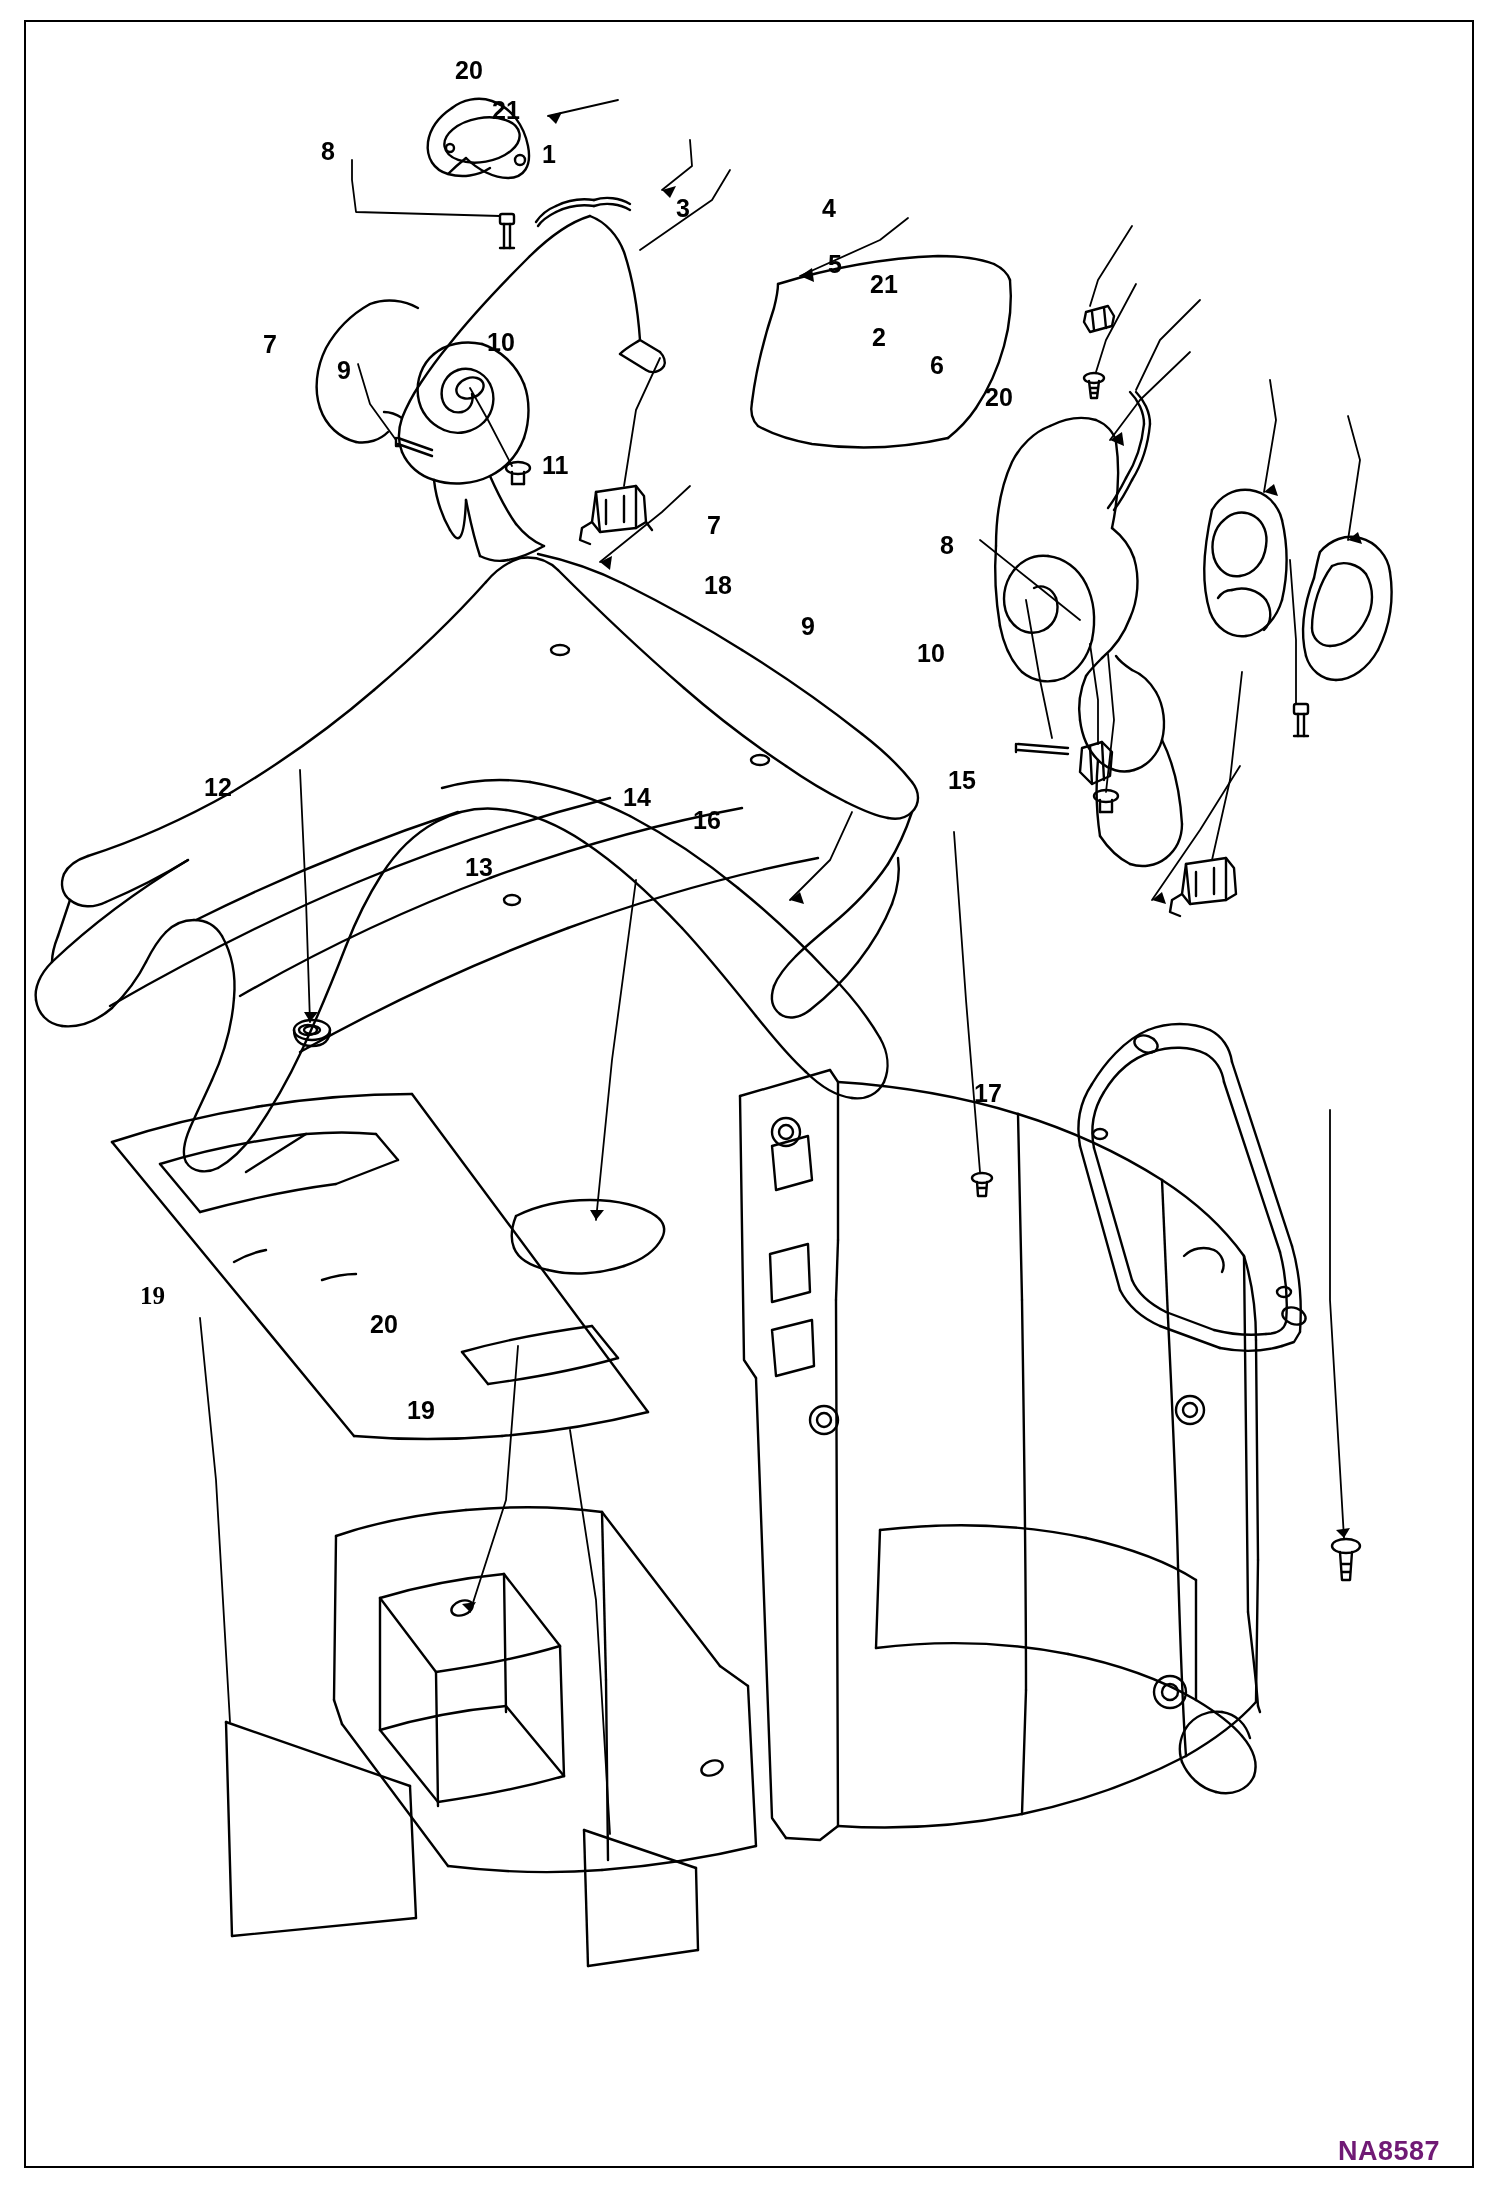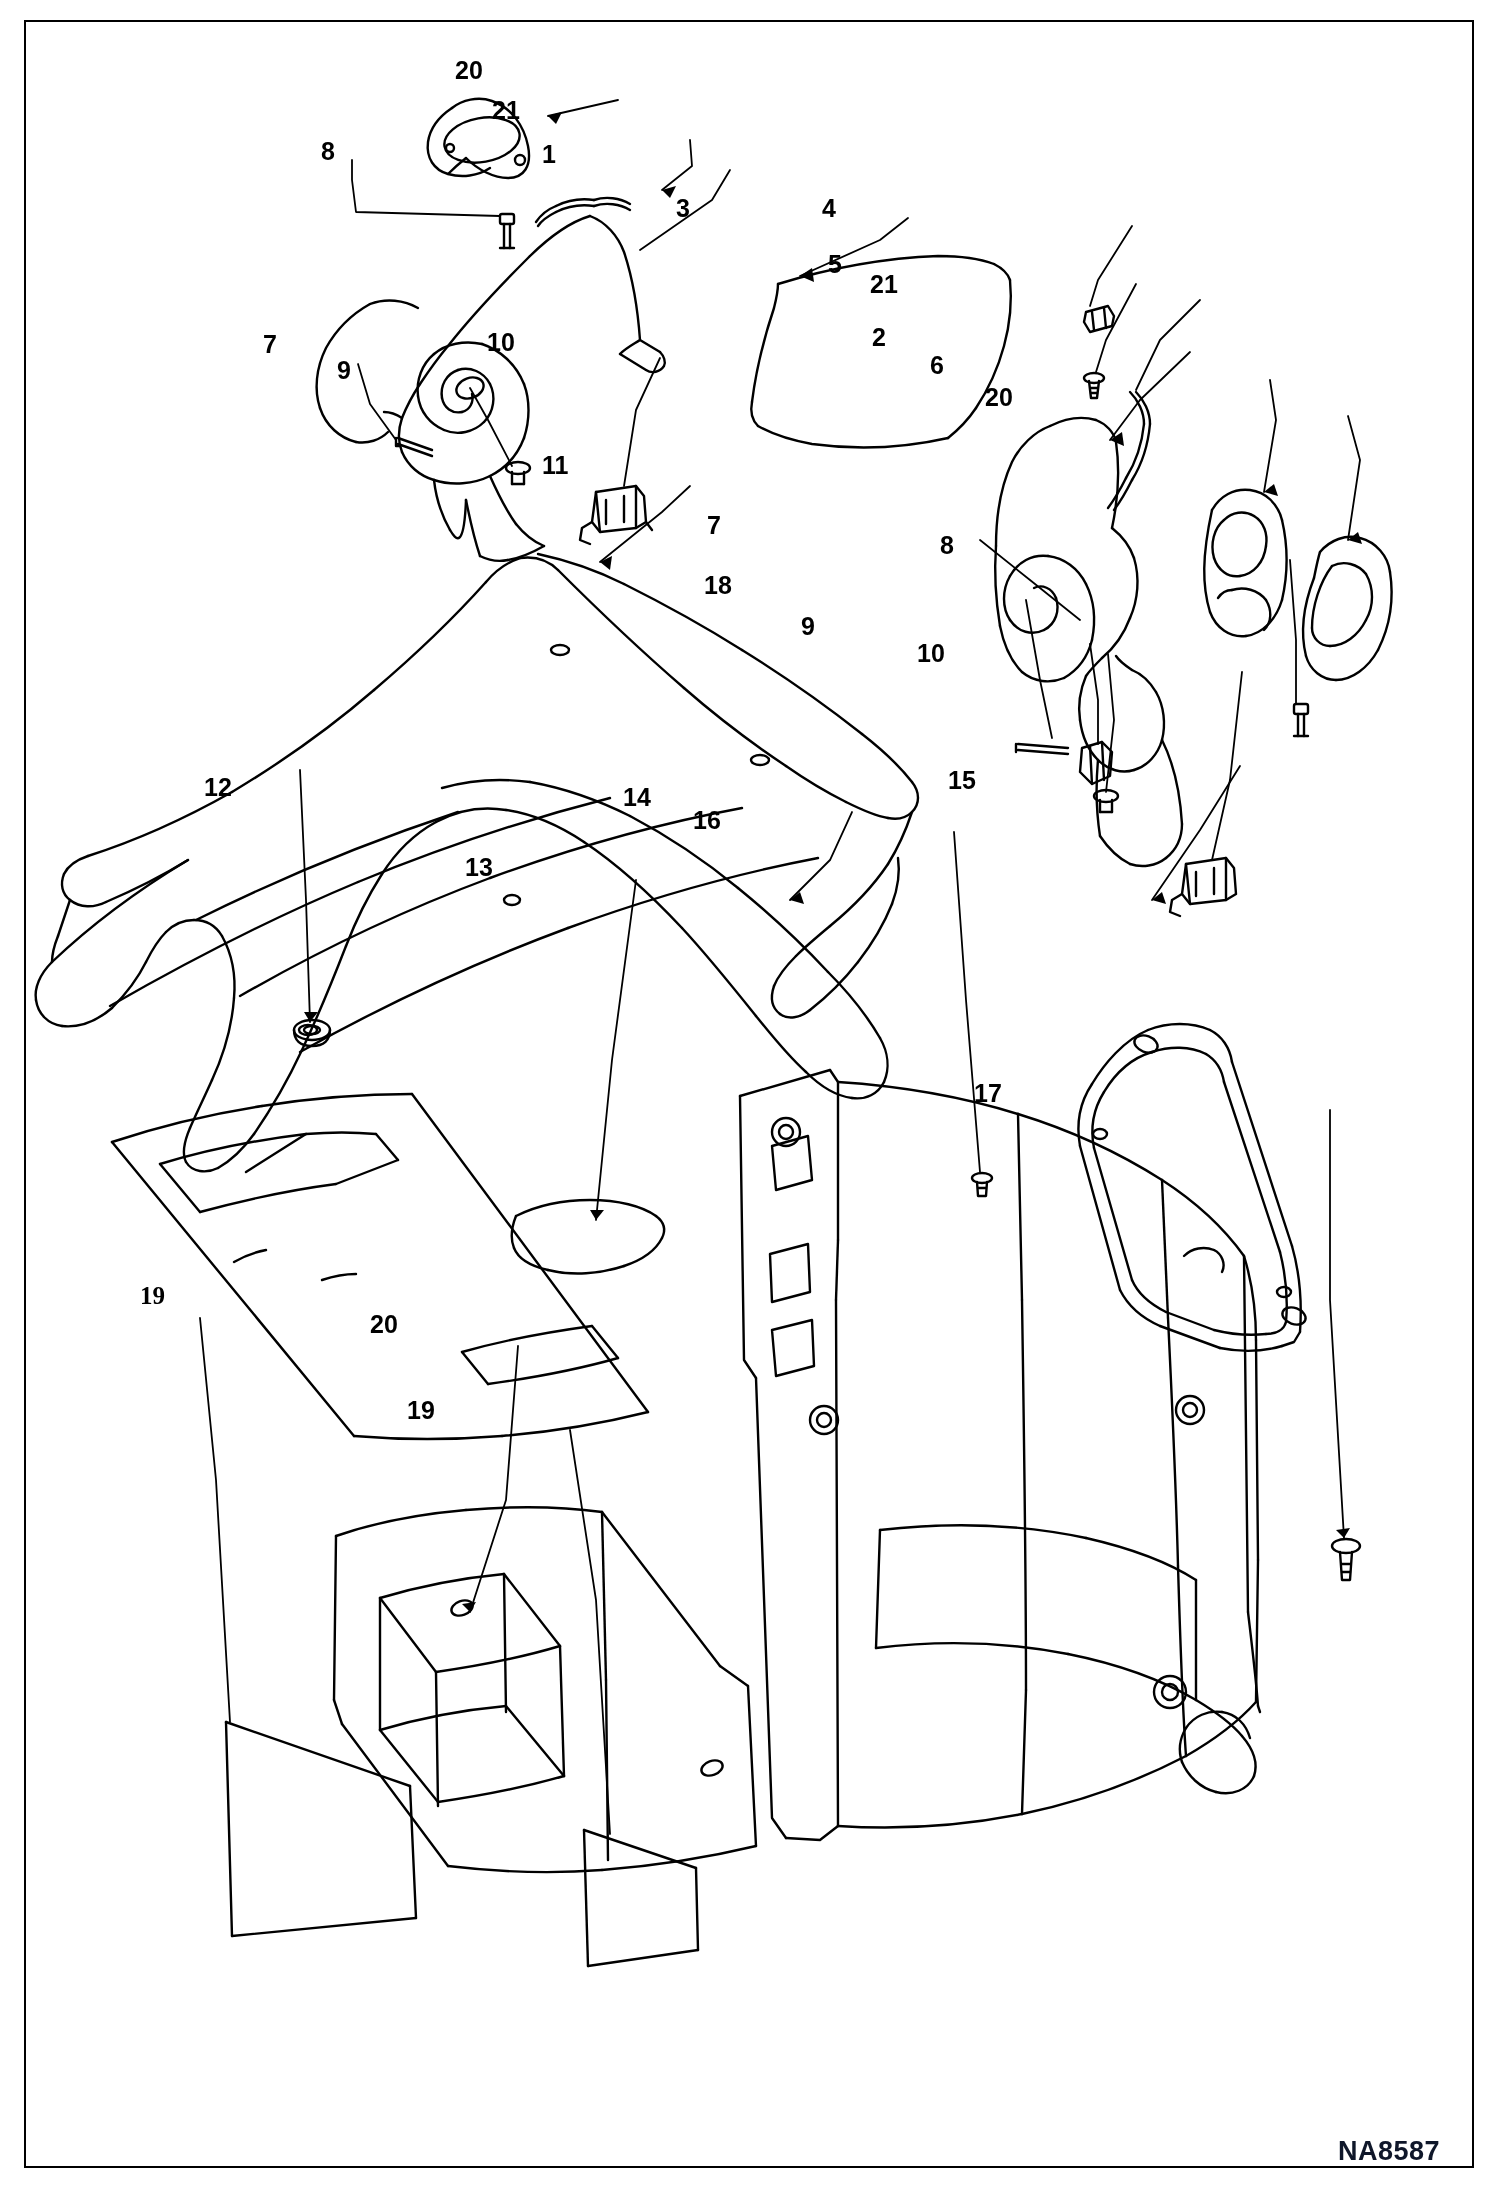--- a/index.html
+++ b/index.html
@@ -43,21 +43,21 @@
     white-space: nowrap;
   }
   #drawing-number {
     position: absolute;
     right: 58px;
     bottom: 26px;
     font-family: "Liberation Sans", sans-serif;
     font-weight: bold;
     font-size: 27px;
     letter-spacing: 0.5px;
-    color: #0f172a;
+    color: #701a75;
   }
 </style>
 </head>
 <body>
 
 <div id="page">
 
   <div id="frame"></div>
 
   <svg id="diagram-svg" viewBox="0 0 1498 2193" xmlns="http://www.w3.org/2000/svg">

